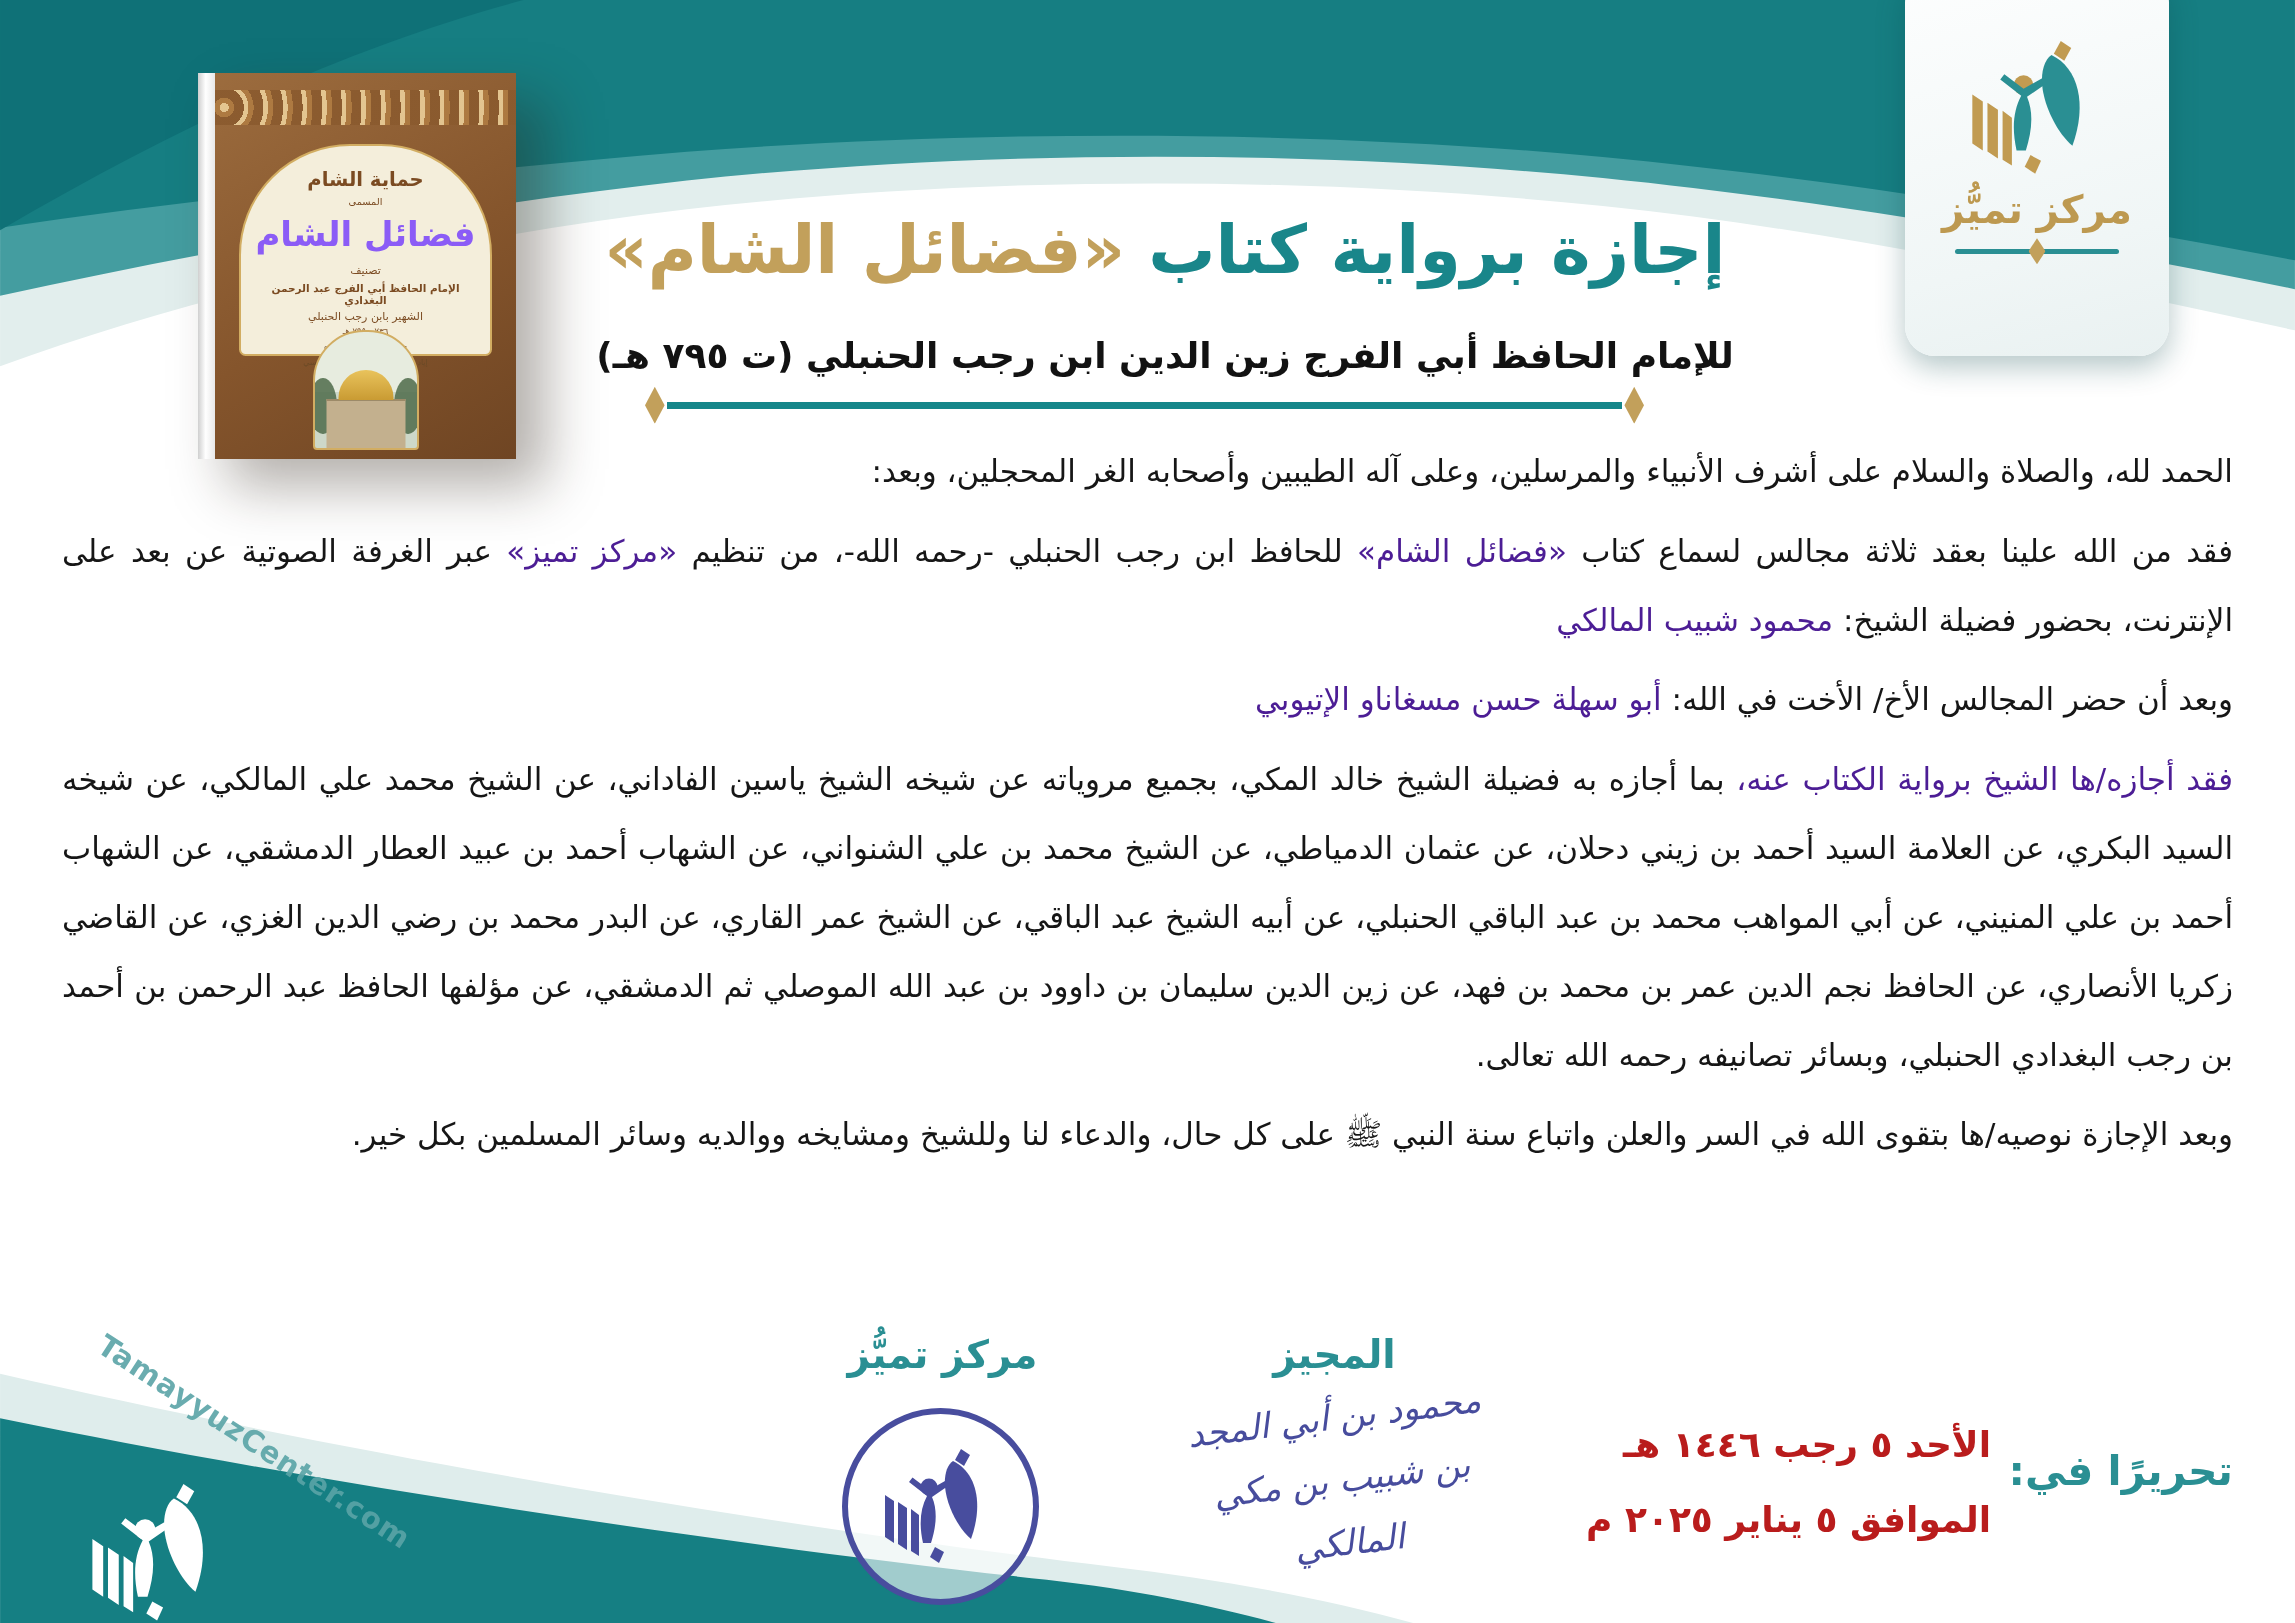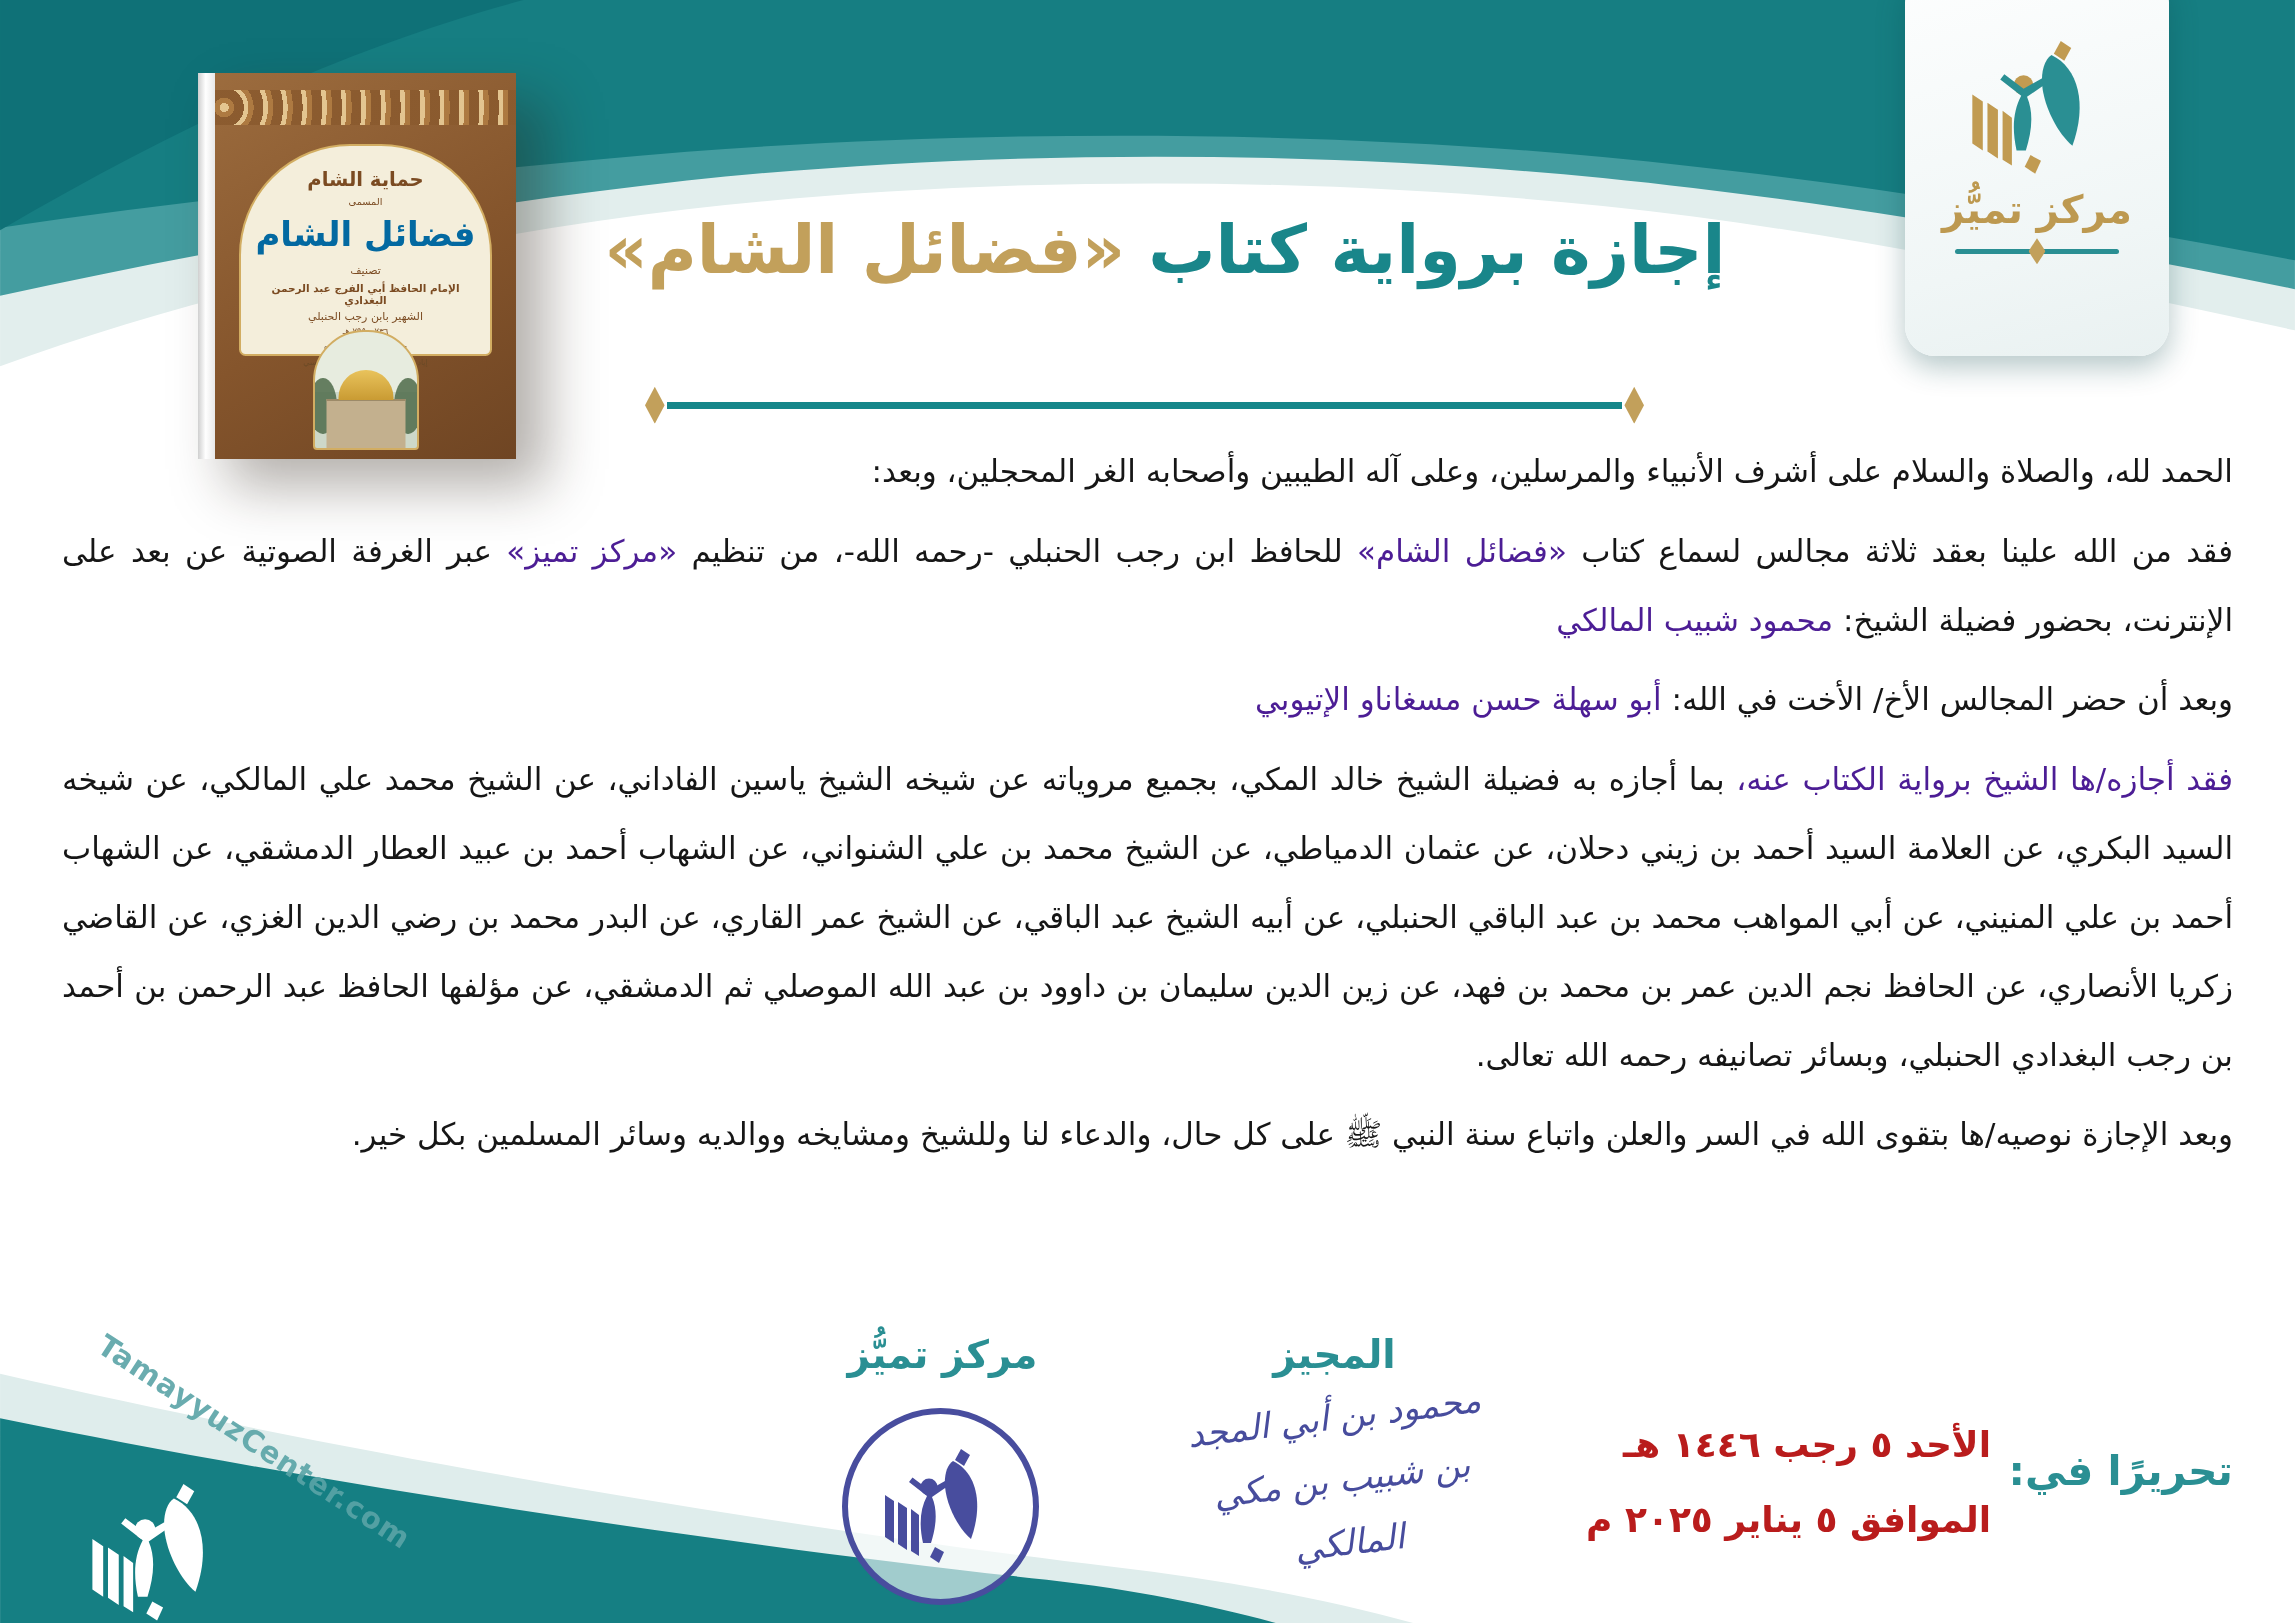--- a/index.html
+++ b/index.html
@@ -19,21 +19,21 @@
   
   .book{position:absolute;left:198px;top:73px;width:318px;height:386px;box-shadow:30px 27.5px 52px rgba(40,28,16,.35);}
   .book .spine{position:absolute;left:0;top:0;width:17px;height:100%;background:linear-gradient(90deg,#cfcfcf,#ffffff 45%,#e8e8e8);}
   .book .cover{position:absolute;left:17px;top:0;right:0;bottom:0;background:linear-gradient(150deg,#9c6c3e 0%,#85552c 55%,#6f4523 100%);overflow:hidden;}
   .book .band{position:absolute;left:0;right:0;top:17px;height:35px;
               background:repeating-radial-gradient(circle at 9.2px 50%,#ecd09a 0 4.6px,#b07c42 4.6px 9.8px,#8a5a2e 9.8px 19.6px);opacity:.9;}
   .book .panel{position:absolute;left:23.6px;right:23.6px;top:71px;bottom:103px;background:#f4eedb;border:2px solid #d2ad62;
                border-radius:111px 111px 6.5px 6.5px;text-align:center;color:#7b4b22;padding-top:22px;box-sizing:border-box;}
   .bc-h{font-size:19.6px;font-weight:bold;}
   .bc-m{font-size:9.8px;margin-top:5.2px;}
-  .bc-t{font-size:34px;font-weight:bold;color:#0369a1;margin-top:6.5px;}
+  .bc-t{font-size:34px;font-weight:bold;color:#8b5cf6;margin-top:6.5px;}
   .bc-s{font-size:11px;margin-top:10.5px;}
   .bc-a{font-size:10.5px;font-weight:bold;margin-top:5.2px;padding:0 9.2px;}
   .bc-k{font-size:11px;margin-top:3.9px;}
   .bc-y{font-size:8.5px;margin-top:2.6px;}
   .bc-e{font-size:7.9px;margin-top:6.5px;color:#6b4a26;}
   .mosque{position:absolute;left:50%;bottom:9.2px;transform:translateX(-50%);width:102px;height:116px;
           border:2px solid #d2ad62;border-radius:51px 51px 3.9px 3.9px;background:linear-gradient(#e7ecdf 0 52%,#cdd8c9 52% 100%);overflow:hidden;}
   .mosque .dome{position:absolute;left:50%;top:38px;transform:translateX(-50%);width:55px;height:30px;border-radius:27.5px 27.5px 0 0;background:linear-gradient(#e9c35c,#c99b33);}
   .mosque .bldg{position:absolute;left:50%;top:67px;transform:translateX(-50%);width:79px;height:52px;background:#c3b08e;
                 border-top:2.6px solid #9c8a68;}
@@ -134,20 +134,21 @@
       <div class="mosque">
         <div class="tree1"></div>
         <div class="tree2"></div>
         <div class="bldg"></div>
         <div class="dome"></div>
       </div>
     </div>
   </div>
 
   <div class="title"><span>إجازة برواية كتاب </span><span class="gold">«فضائل الشام»</span></div>
+  <div class="subtitle">للإمام الحافظ أبي الفرج زين الدين ابن رجب الحنبلي (ت ٧٩٥ هـ)</div>
   <div class="rule">
     <span class="dia r"></span>
     <span class="dia l"></span>
   </div>
 
   <div class="bodytext">
     <p>الحمد لله، والصلاة والسلام على أشرف الأنبياء والمرسلين، وعلى آله الطيبين وأصحابه الغر المحجلين، وبعد:</p>
     <p><span>فقد من الله علينا بعقد ثلاثة مجالس لسماع كتاب </span><span class="hl">«فضائل الشام»</span><span> للحافظ ابن رجب الحنبلي -رحمه الله-، من تنظيم </span><span class="hl">«مركز تميز»</span><span> عبر الغرفة الصوتية عن بعد على الإنترنت، بحضور فضيلة الشيخ: </span><span class="hl">محمود شبيب المالكي</span></p>
     <p><span>وبعد أن حضر المجالس الأخ/ الأخت في الله: </span><span class="hl">أبو سهلة حسن مسغاناو الإتيوبي</span></p>
     <p><span class="hl">فقد أجازه/ها الشيخ برواية الكتاب عنه،</span><span> بما أجازه به فضيلة الشيخ خالد المكي، بجميع مروياته عن شيخه الشيخ ياسين الفاداني، عن الشيخ محمد علي المالكي، عن شيخه السيد البكري، عن العلامة السيد أحمد بن زيني دحلان، عن عثمان الدمياطي، عن الشيخ محمد بن علي الشنواني، عن الشهاب أحمد بن عبيد العطار الدمشقي، عن الشهاب أحمد بن علي المنيني، عن أبي المواهب محمد بن عبد الباقي الحنبلي، عن أبيه الشيخ عبد الباقي، عن الشيخ عمر القاري، عن البدر محمد بن رضي الدين الغزي، عن القاضي زكريا الأنصاري، عن الحافظ نجم الدين عمر بن محمد بن فهد، عن زين الدين سليمان بن داوود بن عبد الله الموصلي ثم الدمشقي، عن مؤلفها الحافظ عبد الرحمن بن أحمد بن رجب البغدادي الحنبلي، وبسائر تصانيفه رحمه الله تعالى.</span></p>

